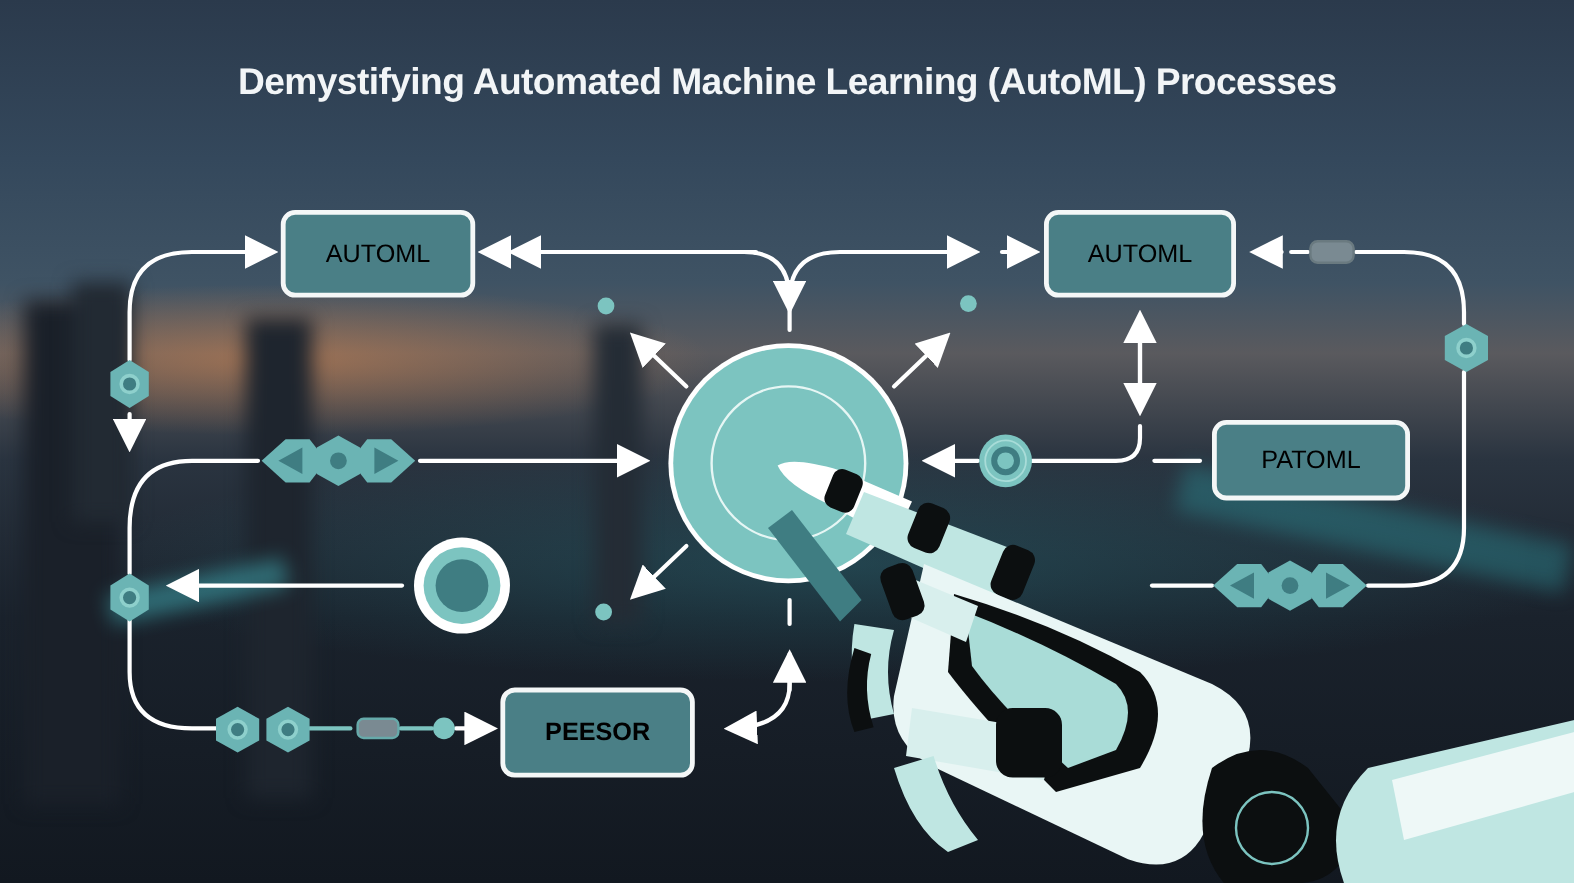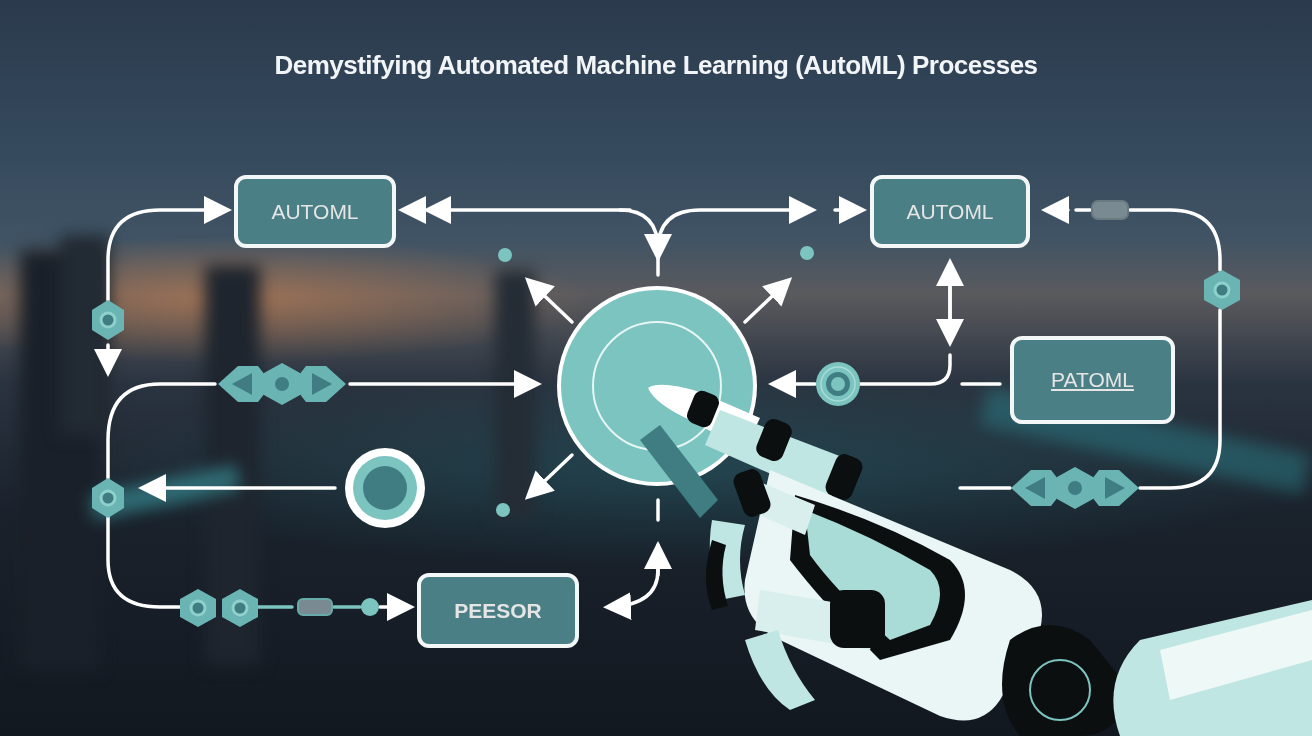--- a/index.html
+++ b/index.html
@@ -3,23 +3,23 @@
 <meta charset="utf-8">
 <style>
   html,body{margin:0;padding:0;}
   body{width:1312px;height:736px;overflow:hidden;position:relative;font-family:"Liberation Sans",sans-serif;
     background:
       radial-gradient(ellipse 520px 90px at 230px 300px, rgba(214,134,78,0.55), rgba(214,134,78,0) 70%),
       radial-gradient(ellipse 900px 140px at 700px 470px, rgba(40,120,130,0.35), rgba(0,0,0,0) 70%),
       linear-gradient(180deg,#2b3a4c 0%,#34485c 18%,#3f5364 32%,#5a5a5e 40%,#2a3440 52%,#1a222c 70%,#121820 100%);
   }
   .bg-shape{position:absolute;filter:blur(8px);}
-  .title{position:absolute;left:0;top:50px;width:1312px;text-align:center;color:#f2f5f7;font-size:26px;font-weight:bold;letter-spacing:-0.5px;}
+  .title{position:absolute;left:0;top:50px;width:1312px;text-align:center;color:#f2f5f7;font-size:31px;font-weight:bold;letter-spacing:-0.5px;}
   svg.diagram{position:absolute;left:0;top:0;}
-  .node{position:absolute;background:#4a7f86;border:4px solid #f4f7f7;border-radius:12px;color:#e5e5e5;
+  .node{position:absolute;background:#4a7f86;border:4px solid #f4f7f7;border-radius:12px;color:#000000;
     display:flex;align-items:center;justify-content:center;font-size:21px;box-sizing:border-box;}
 </style>
 </head>
 <body>
 
 <div class="bg-shape" style="left:20px;top:250px;width:80px;height:420px;background:#1a2029;"></div>
 <div class="bg-shape" style="left:60px;top:235px;width:50px;height:200px;background:#222a33;"></div>
 <div class="bg-shape" style="left:205px;top:265px;width:55px;height:400px;background:#1e252e;"></div>
 <div class="bg-shape" style="left:495px;top:270px;width:40px;height:250px;background:#242c35;"></div>
 <div class="bg-shape" style="left:980px;top:420px;width:330px;height:40px;background:#2b7d86;opacity:.5;transform:rotate(12deg);"></div>
@@ -155,18 +155,18 @@
     <path d="M1160,650 L1312,610 L1312,660 L1170,700 Z" fill="#eef8f7"></path>
   </g>
 </svg>
 
 <div class="node" style="left:234px;top:175px;width:162px;height:73px;">
   <span>AUTOML</span>
 </div>
 <div class="node" style="left:870px;top:175px;width:160px;height:73px;">
   <span>AUTOML</span>
 </div>
-<div class="node" style="left:1010px;top:336px;width:165px;height:88px;text-decoration:underline;">
+<div class="node" style="left:1010px;top:350px;width:165px;height:67px;">
   <span>PATOML</span>
 </div>
 <div class="node" style="left:417px;top:573px;width:162px;height:75px;font-weight:bold;">
   <span>PEESOR</span>
 </div>
 
 </body></html>

